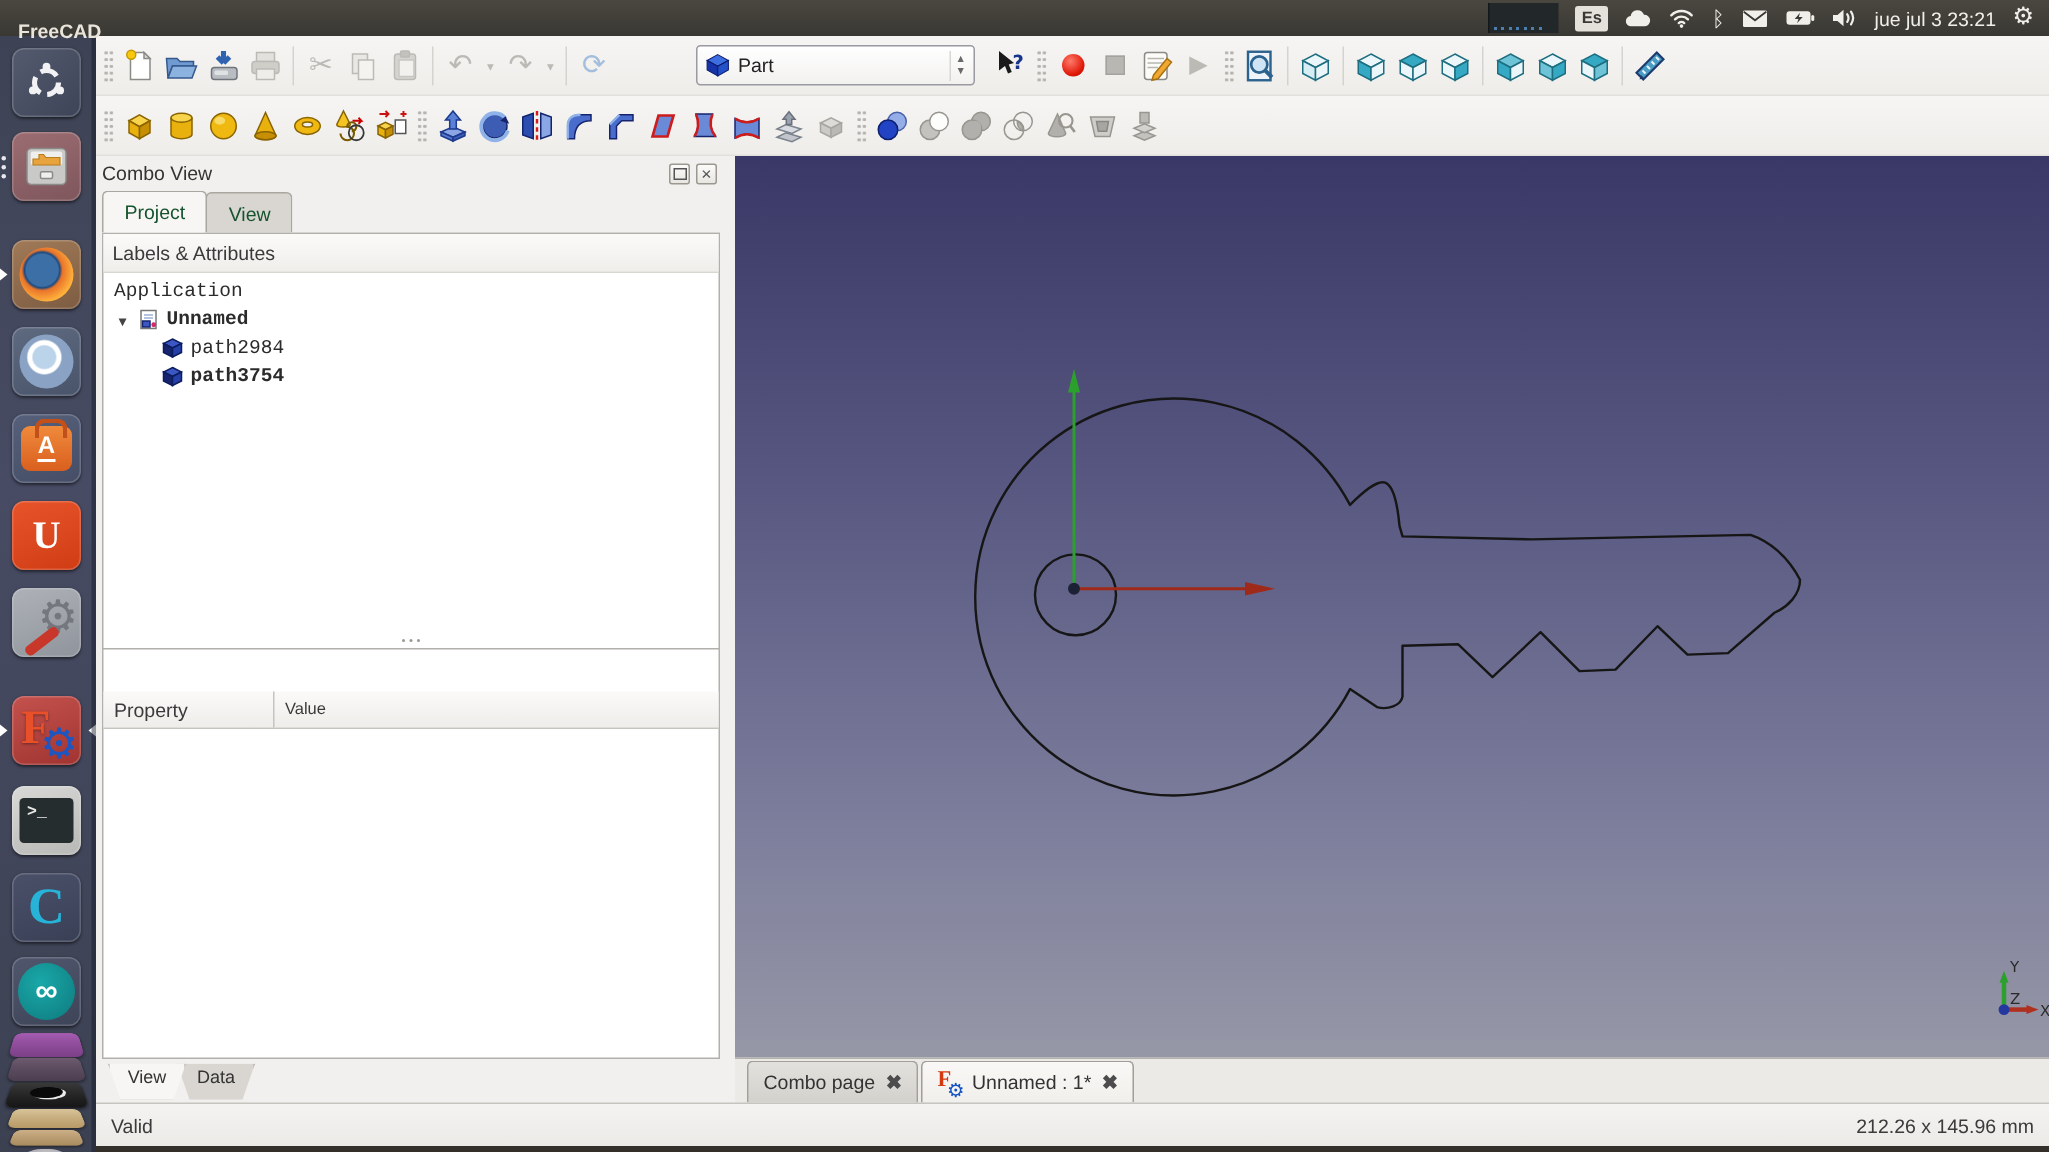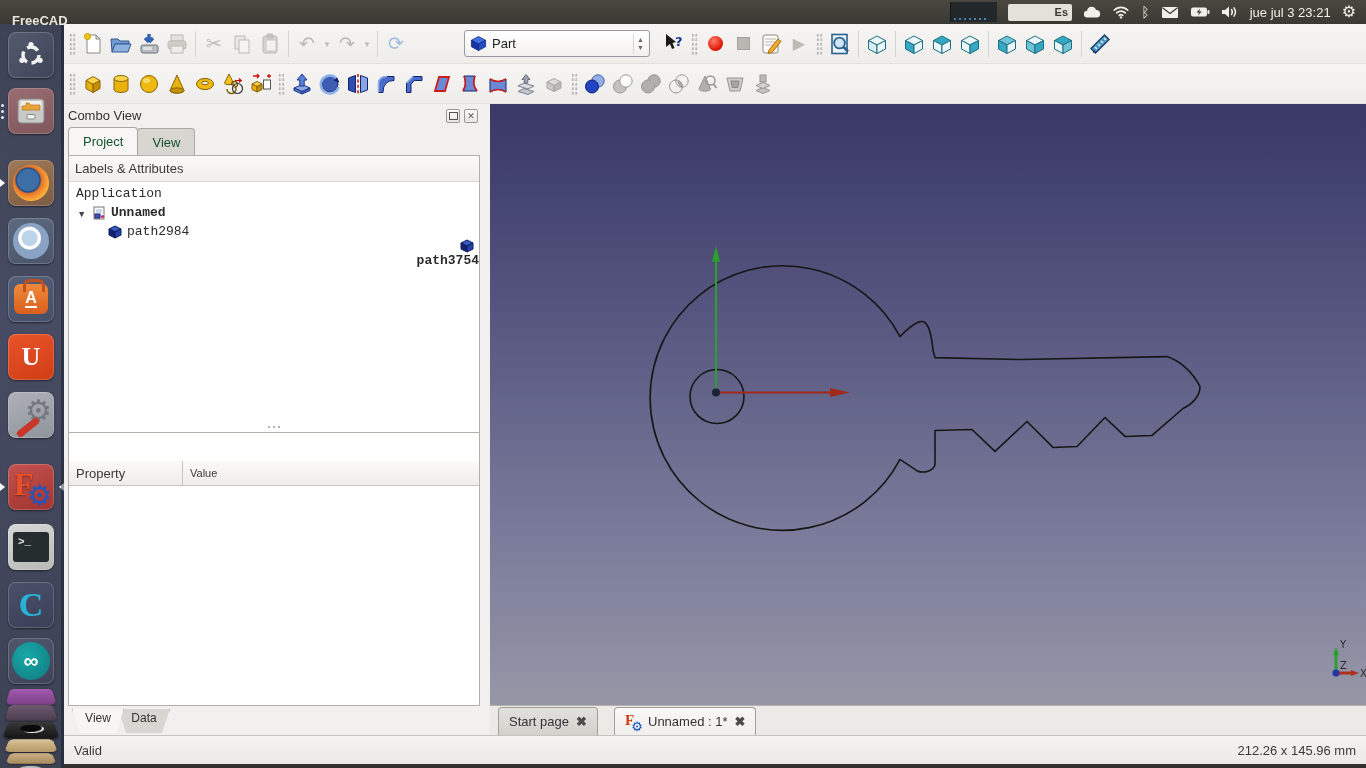--- a/index.html
+++ b/index.html
@@ -8,21 +8,21 @@
 
   
   #menubar{position:absolute;left:0;top:0;width:1366px;height:24px;
     background:linear-gradient(#49473f,#3a3833);display:flex;align-items:center;z-index:50;}
   #menubar .title{color:#e9e5dc;font-weight:bold;font-size:13px;margin-left:12px;flex:0 0 auto;margin-top:16px;}
   #tray{margin-left:auto;display:flex;align-items:center;gap:11px;padding-right:10px;}
   .traybox{width:46px;height:20px;background:#22272a;border-left:1px solid #15181a;position:relative;}
   .traybox i{position:absolute;left:3px;bottom:2px;width:34px;height:2px;
     background:repeating-linear-gradient(90deg,#4a7fb0 0 2px,transparent 2px 5px);}
   .esbadge{width:22px;height:17px;background:#e4e1db;border-radius:2px;color:#3a3833;
-    font-size:11px;font-weight:bold;display:flex;align-items:center;justify-content:center;padding-left:42px;}
+    font-size:11px;font-weight:bold;display:flex;align-items:center;justify-content:center;}
   .trayicon{color:#f1efe9;font-size:15px;line-height:1;display:flex;align-items:center;}
   #menubar .clock{color:#f1efe9;font-size:13px;}
 
   
   #launcher{position:absolute;left:0;top:24px;width:64px;height:744px;
     background:linear-gradient(180deg,#3d4354 0%,#474b63 40%,#3c4152 100%);z-index:40;}
   #launcher:after{content:"";position:absolute;right:0;top:0;width:3px;height:100%;background:rgba(20,24,40,.45);}
   .tile{position:absolute;left:8px;width:46px;height:46px;border-radius:8px;
     box-shadow:0 1px 2px rgba(0,0,0,.5), inset 0 0 0 1px rgba(255,255,255,.18);
     display:flex;align-items:center;justify-content:center;overflow:hidden;}
@@ -643,21 +643,21 @@
         <span style="font-weight:bold;">Unnamed</span>
       </div>
       <div class="trow" style="padding-left:39px;">
         <svg class="ticon" viewBox="0 0 14 14">
           <polygon points="7,1 13,4 7,7 1,4" fill="#3a57c4" stroke="#0c1c5e"></polygon>
           <polygon points="1,4 7,7 7,13 1,10" fill="#16246e" stroke="#0c1c5e"></polygon>
           <polygon points="7,7 13,4 13,10 7,13" fill="#2440a8" stroke="#0c1c5e"></polygon>
         </svg>
         <span>path2984</span>
       </div>
-      <div class="trow" style="padding-left:39px;flex-direction:column;">
+      <div class="trow" style="padding-left:39px;">
         <svg class="ticon" viewBox="0 0 14 14">
           <polygon points="7,1 13,4 7,7 1,4" fill="#3a57c4" stroke="#0c1c5e"></polygon>
           <polygon points="1,4 7,7 7,13 1,10" fill="#16246e" stroke="#0c1c5e"></polygon>
           <polygon points="7,7 13,4 13,10 7,13" fill="#2440a8" stroke="#0c1c5e"></polygon>
         </svg>
         <span style="font-weight:bold;">path3754</span>
       </div>
     </div>
 
     <div class="splitter">
@@ -704,21 +704,21 @@
           <circle cx="846" cy="570" r="3.6" fill="#2438a0"></circle>
           <text x="850" y="545" font-size="10" fill="#2a2a2a">Y</text>
           <text x="870" y="574" font-size="10" fill="#2a2a2a">X</text>
           <text x="850" y="566" font-size="10" fill="#2a2a2a">Z</text>
         </g>
       </svg>
     </div>
 
     <div id="mdistrip">
       <div class="mtab inactive" style="left:8px;">
-        <span>Start page</span>
+        <span>Combo page</span>
         <span class="mclose">✖</span>
       </div>
       <div class="mtab active" style="left:124px;">
         <span class="fcico">
             <span class="f">F</span>
             <span class="g">⚙</span>
           </span>
         <span>Unnamed : 1*</span>
         <span class="mclose">✖</span>
       </div>

